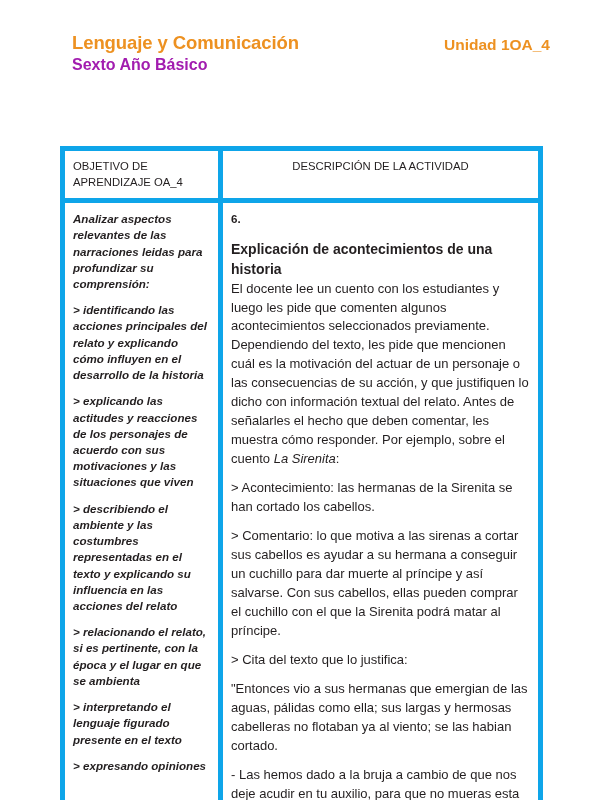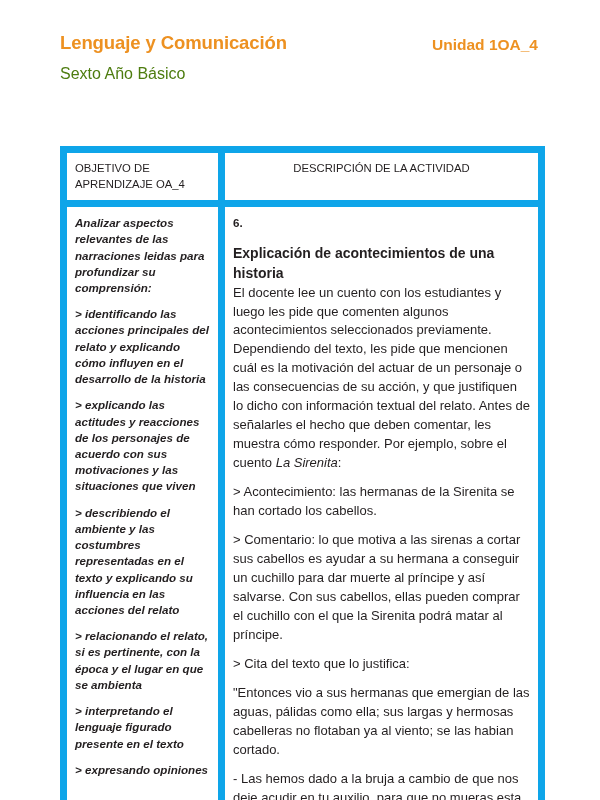--- a/index.html
+++ b/index.html
@@ -17,21 +17,21 @@
   .page {
     position: relative;
     width: 600px;
     height: 800px;
     box-sizing: border-box;
   }
 
   
   .doc-header {
     position: absolute;
-    left: 60px;
+    left: 72px;
     top: 32px;
     width: 478px;
     display: flex;
     justify-content: space-between;
     align-items: flex-start;
   }
   .header-left {
     display: flex;
     flex-direction: column;
   }
@@ -43,24 +43,24 @@
   .subject-title {
     font-size: 18.5px;
     font-weight: bold;
     color: #ED9121;
     line-height: 1.18;
     letter-spacing: -0.1px;
     white-space: nowrap;
   }
   .grade-title {
     font-size: 16px;
-    font-weight: normal;
-    color: #4d7c0f;
+    font-weight: bold;
+    color: #a21caf;
     line-height: 1.3;
-    margin-top: 10px;
+    margin-top: 1px;
     white-space: nowrap;
   }
   .unit-label {
     font-size: 15.5px;
     font-weight: bold;
     color: #ED9121;
     line-height: 1.22;
     white-space: nowrap;
   }
   .oa-label {
@@ -87,21 +87,21 @@
   
   .activities-table {
     position: absolute;
     left: 60px;
     top: 146px;
     width: 478px;
     border-collapse: collapse;
     table-layout: fixed;
   }
   .activities-table td {
-    border: 7px solid #0ea5e9;
+    border: 5px solid #0ea5e9;
     vertical-align: top;
     padding: 8px;
   }
   .col-objective { width: 158px; }
   .col-description { width: 320px; }
 
   .th-objective {
     padding: 5px 6px 7px 6px;
     font-size: 11.3px;
     line-height: 1.38;

